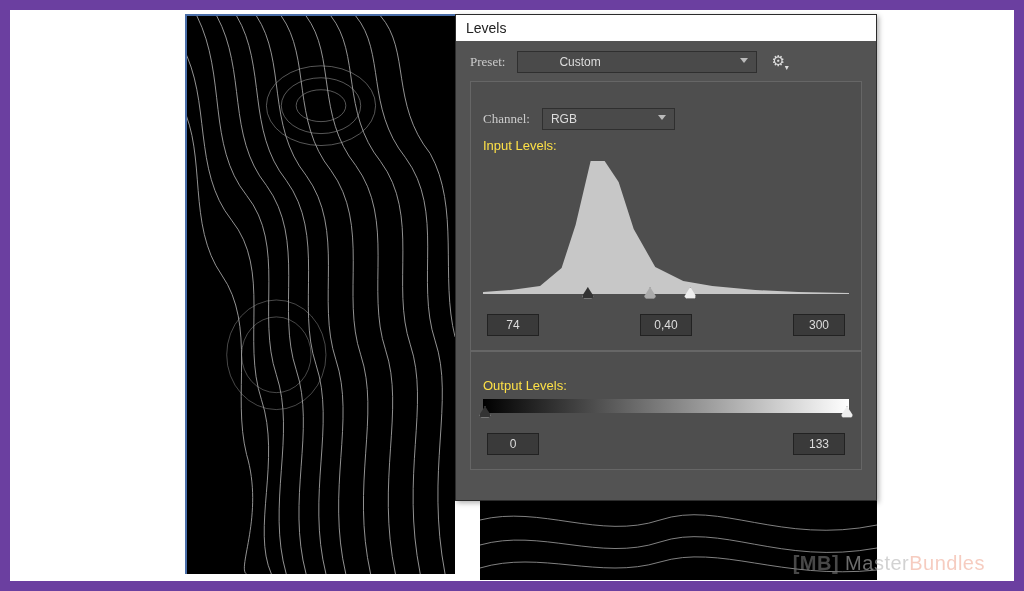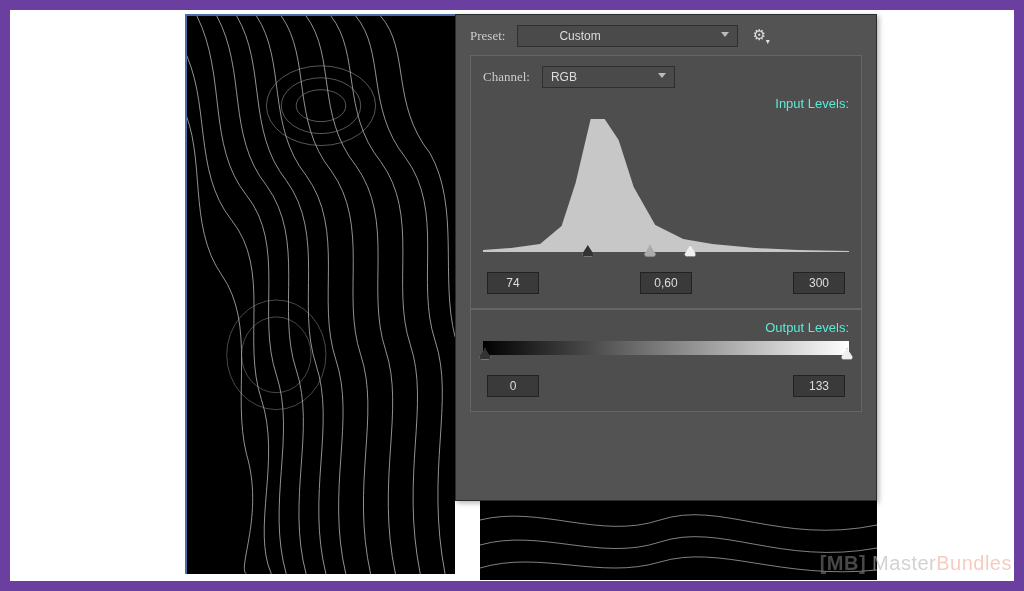--- a/index.html
+++ b/index.html
@@ -70,39 +70,39 @@
       background: #4a4a4a;
       border: 1px solid #2f2f2f;
       color: #ddd;
       height: 22px;
       display: flex;
       align-items: center;
       padding: 0 8px;
       font-size: 12px;
       position: relative;
     }
-    .select.wide { width: 221px; padding-left: 41px; }
+    .select.wide { width: 240px; padding-left: 41px; }
     .select.med { width: 133px; }
     .chev {
       position: absolute;
       right: 8px;
       top: 6px;
       width: 0; height: 0;
       border-left: 4px solid transparent;
       border-right: 4px solid transparent;
       border-top: 5px solid #bbb;
     }
     .gear { margin-left: 14px; color: #ddd; font-size: 15px; }
     .inner-box {
       border: 1px solid #666;
       background: #4e4e4e;
-      padding: 10px 12px 14px 12px;
+      padding: 26px 12px 14px 12px;
     }
     .inner-box.mt { }
-    .section-label { color:#5eead4; font-size:13px; margin: 8px 0 6px 0; text-align: right; }
+    .section-label { color:#fde047; font-size:13px; margin: 8px 0 6px 0; }
     .histogram-area {
       height: 135px;
       background: #4e4e4e;
       position: relative;
       margin-bottom: 0;
     }
     .histogram-area svg { width:100%; height:100%; display:block; }
     .slider-track { height: 6px; position:relative; }
     .handle {
       position:absolute; top:-7px; width:12px; height:12px;
@@ -120,21 +120,21 @@
       display:flex; align-items:center; justify-content:center;text-align:center;
     }
     .output-gradient {
       height: 14px;
       background: linear-gradient(to right, #000, #fff);
       margin-top:6px;
     }
     .output-slider { height:6px; position:relative; margin-top:0px; }
     .watermark {
       position:absolute;
-      right: 2px;
+      right: 29px;
       bottom: 6px;
       font-size: 20px;
       color: rgba(180,180,180,.6);
       font-weight: 500;
       letter-spacing: .5px;
     }
     .watermark .mb {
       color: rgba(120,120,120,.6);
       font-weight: 600;
       margin-right: 6px;
@@ -176,20 +176,21 @@
         <rect width="397" height="80" fill="#000"></rect>
         <g stroke="#bfbfbf" stroke-width="0.9" fill="none" opacity="0.75">
           <path d="M0,20 C60,5 120,40 180,20 C240,0 300,45 397,25"></path>
           <path d="M0,45 C60,28 120,62 180,42 C240,22 300,66 397,48"></path>
           <path d="M0,68 C60,50 120,80 180,62 C240,44 300,80 397,70"></path>
         </g>
       </svg>
     </div>
 
     <div class="panel">
+      <div class="panel-title-bar">Levels</div>
       <div class="panel-body">
 
         <div class="row">
           <span class="label">Preset:</span>
           <div class="select wide">
             <span>Custom</span>
             <span class="chev"></span>
           </div>
           <span class="gear">⚙<span style="font-size:8px;vertical-align:sub">▾</span></span>
         </div>
@@ -214,21 +215,21 @@
             <div class="handle black" style="left:27%"></div>
             <div class="handle" style="left:44%"></div>
             <div class="handle white" style="left:55%"></div>
           </div>
 
           <div class="value-row">
             <div class="val-input">
                 <span>74</span>
               </div>
             <div class="val-input">
-                <span>0,60</span>
+                <span>0,40</span>
               </div>
             <div class="val-input">
                 <span>300</span>
               </div>
           </div>
         </div>
 
         <div class="inner-box mt">
           <div class="section-label" style="margin-top:0">Output Levels:</div>
           <div class="output-gradient"></div>

